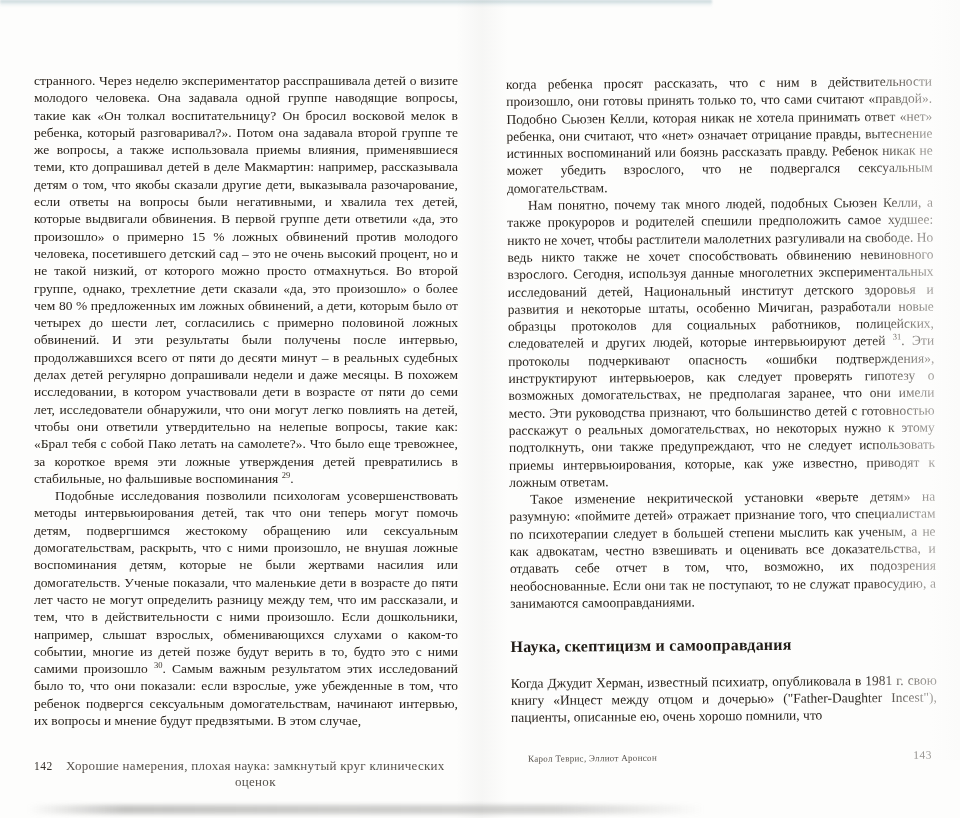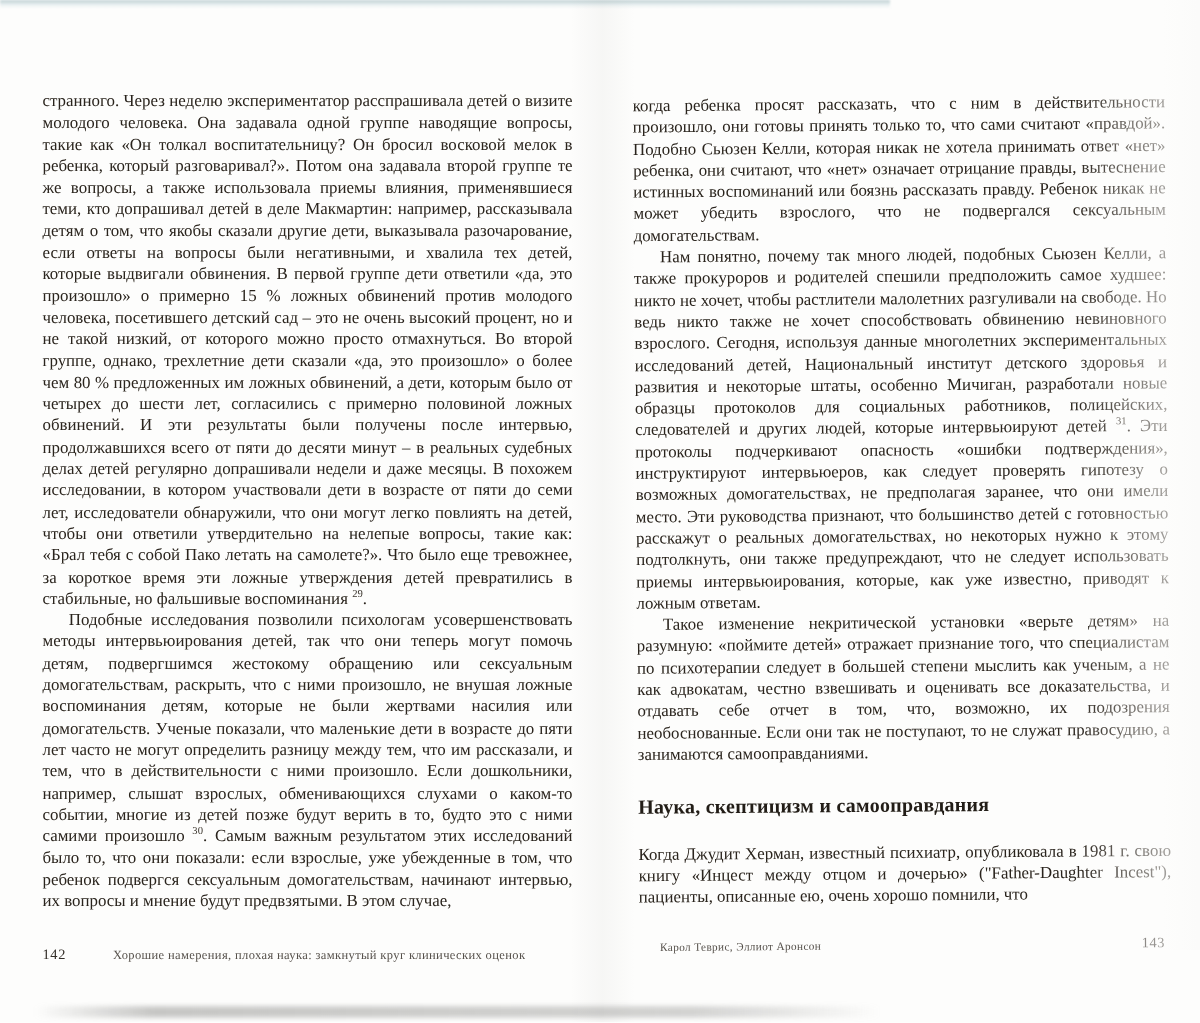--- a/index.html
+++ b/index.html
@@ -50,21 +50,21 @@
   .footer-right { left: 506px; top: 752px; width: 426px;
                   transform: rotate(-0.45deg); transform-origin: left top; }
   .page-number {
     font-size: 11.5px;
     color: #332e28;
     letter-spacing: 0.5px;
   }
   .running-title {
     flex: 1;
     text-align: center;
-    font-size: 10px;
+    font-size: 13px;
     letter-spacing: 0.3px;
     color: #56514b;
   }
   .author-line {
     flex: 1;
     text-align: left;
     padding-left: 22px;
     font-size: 9px;
     letter-spacing: 0.3px;
     color: #56514b;

